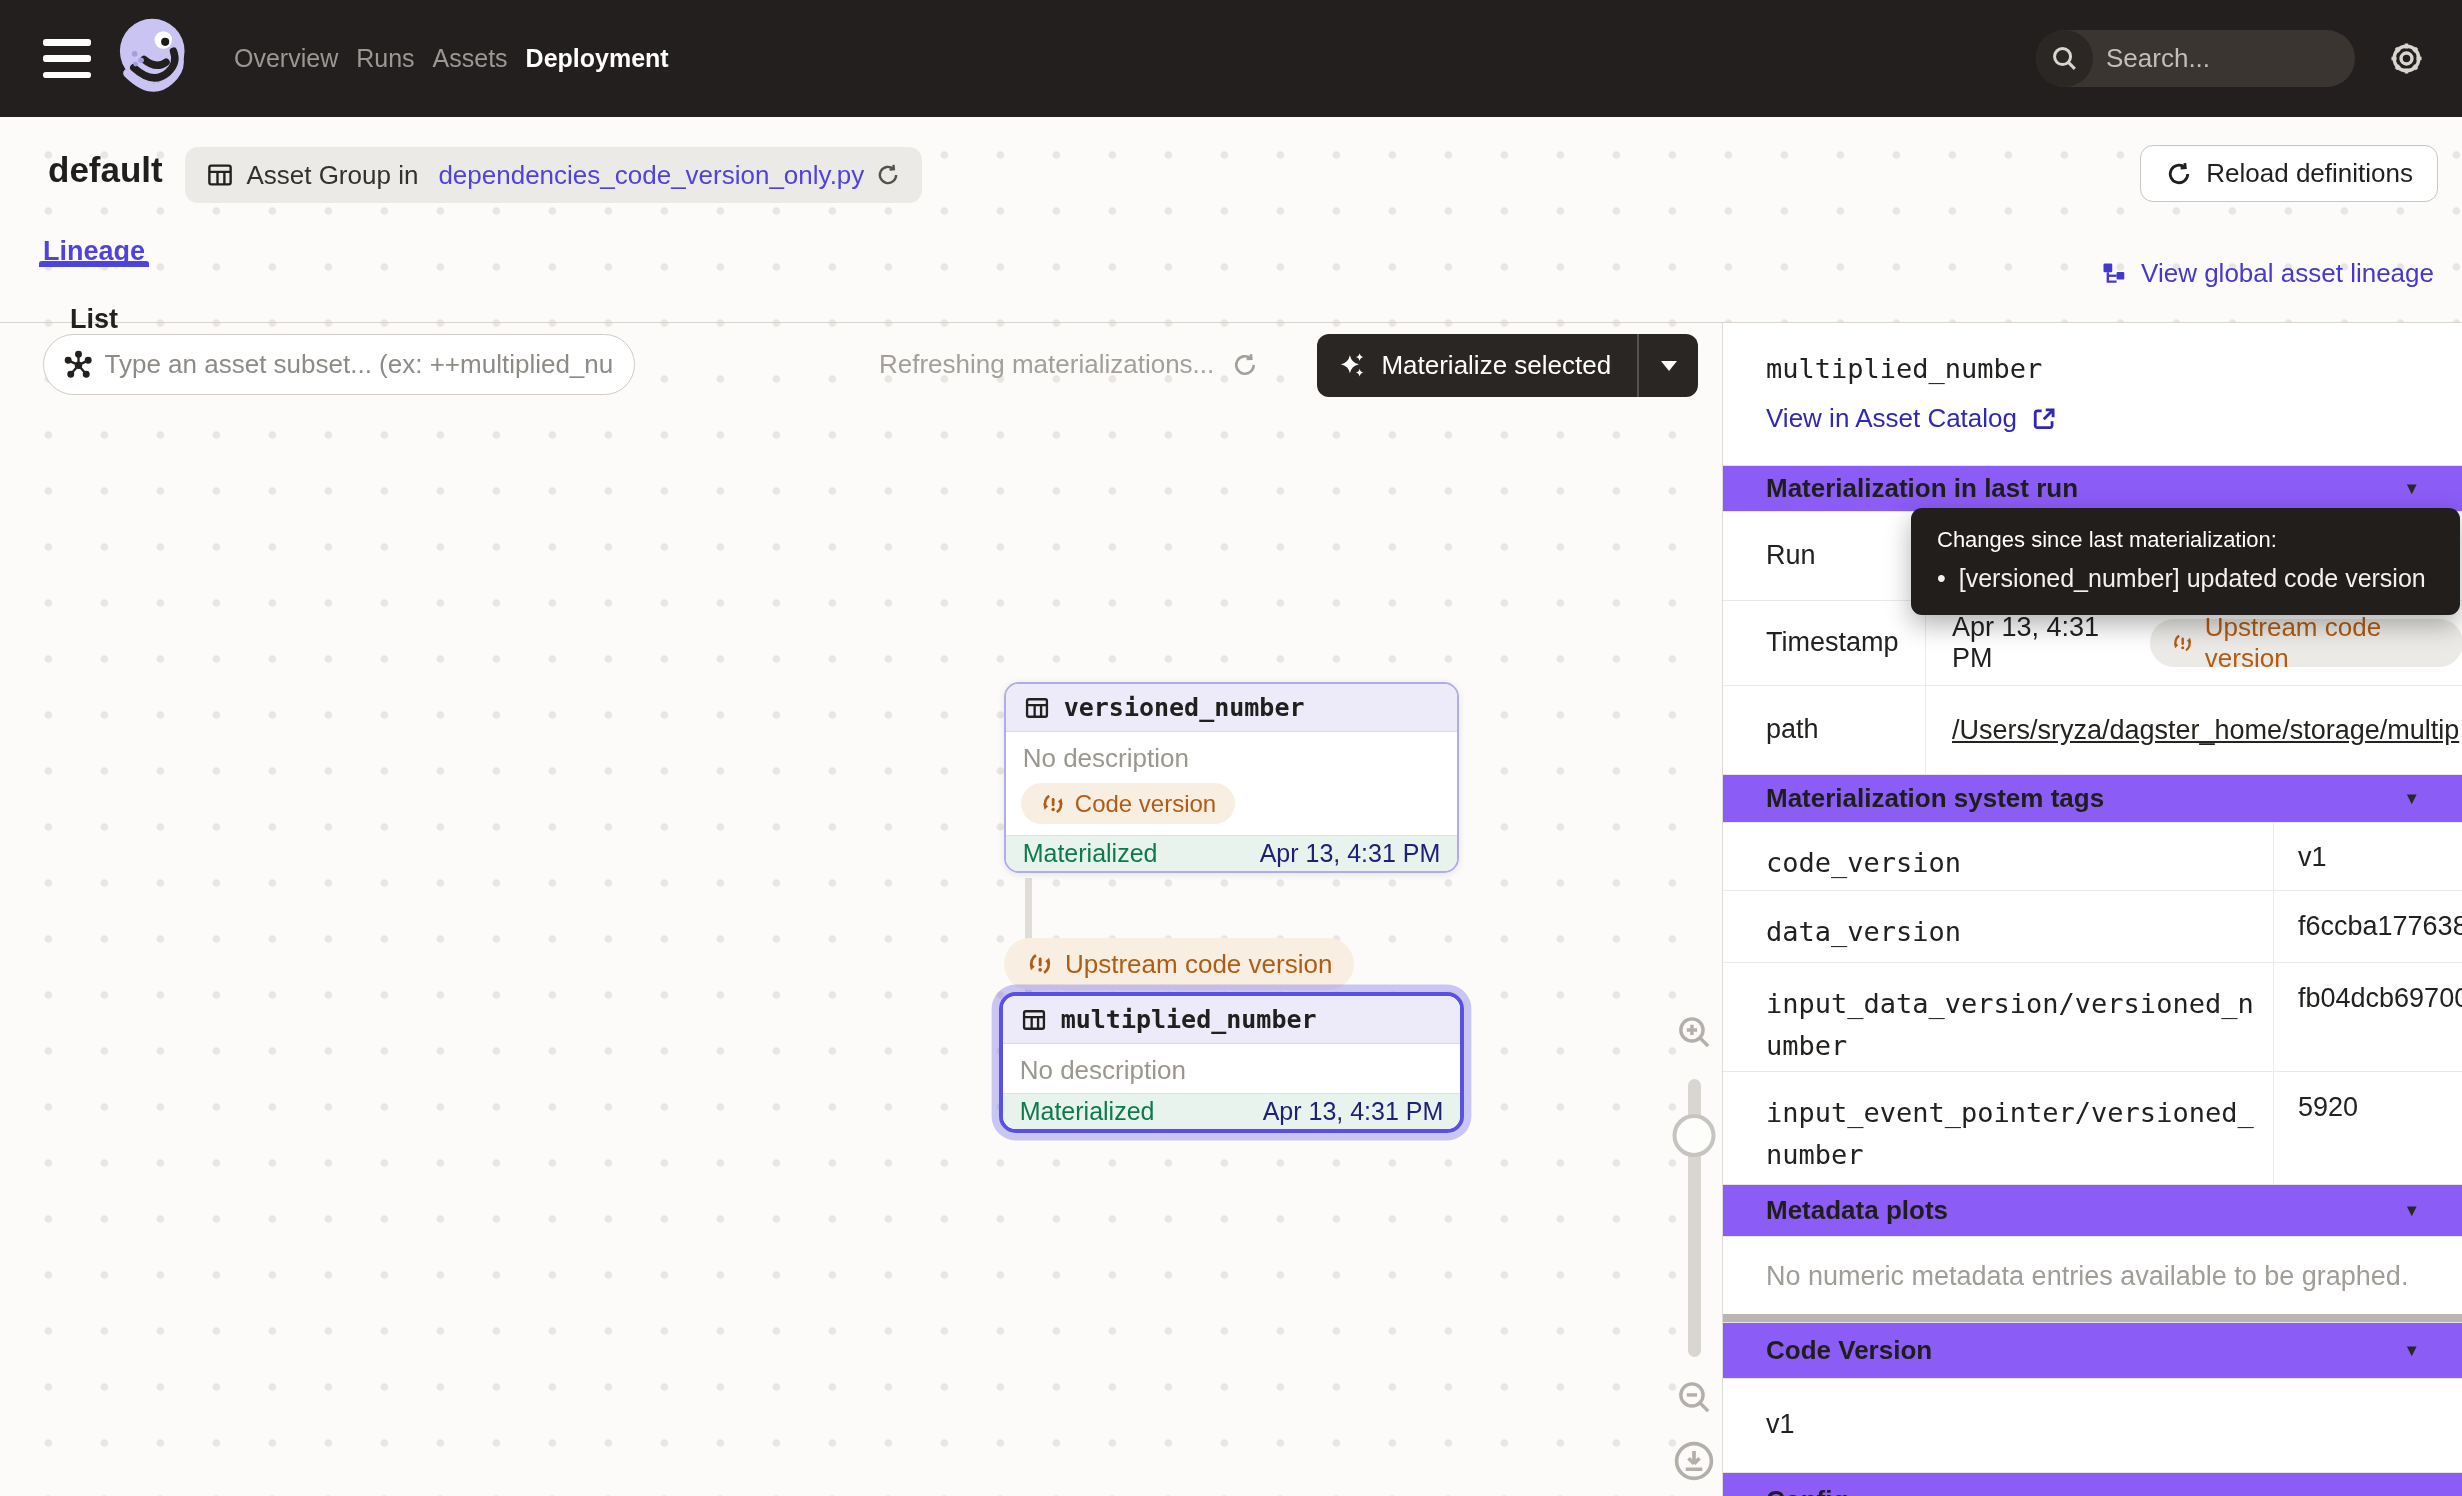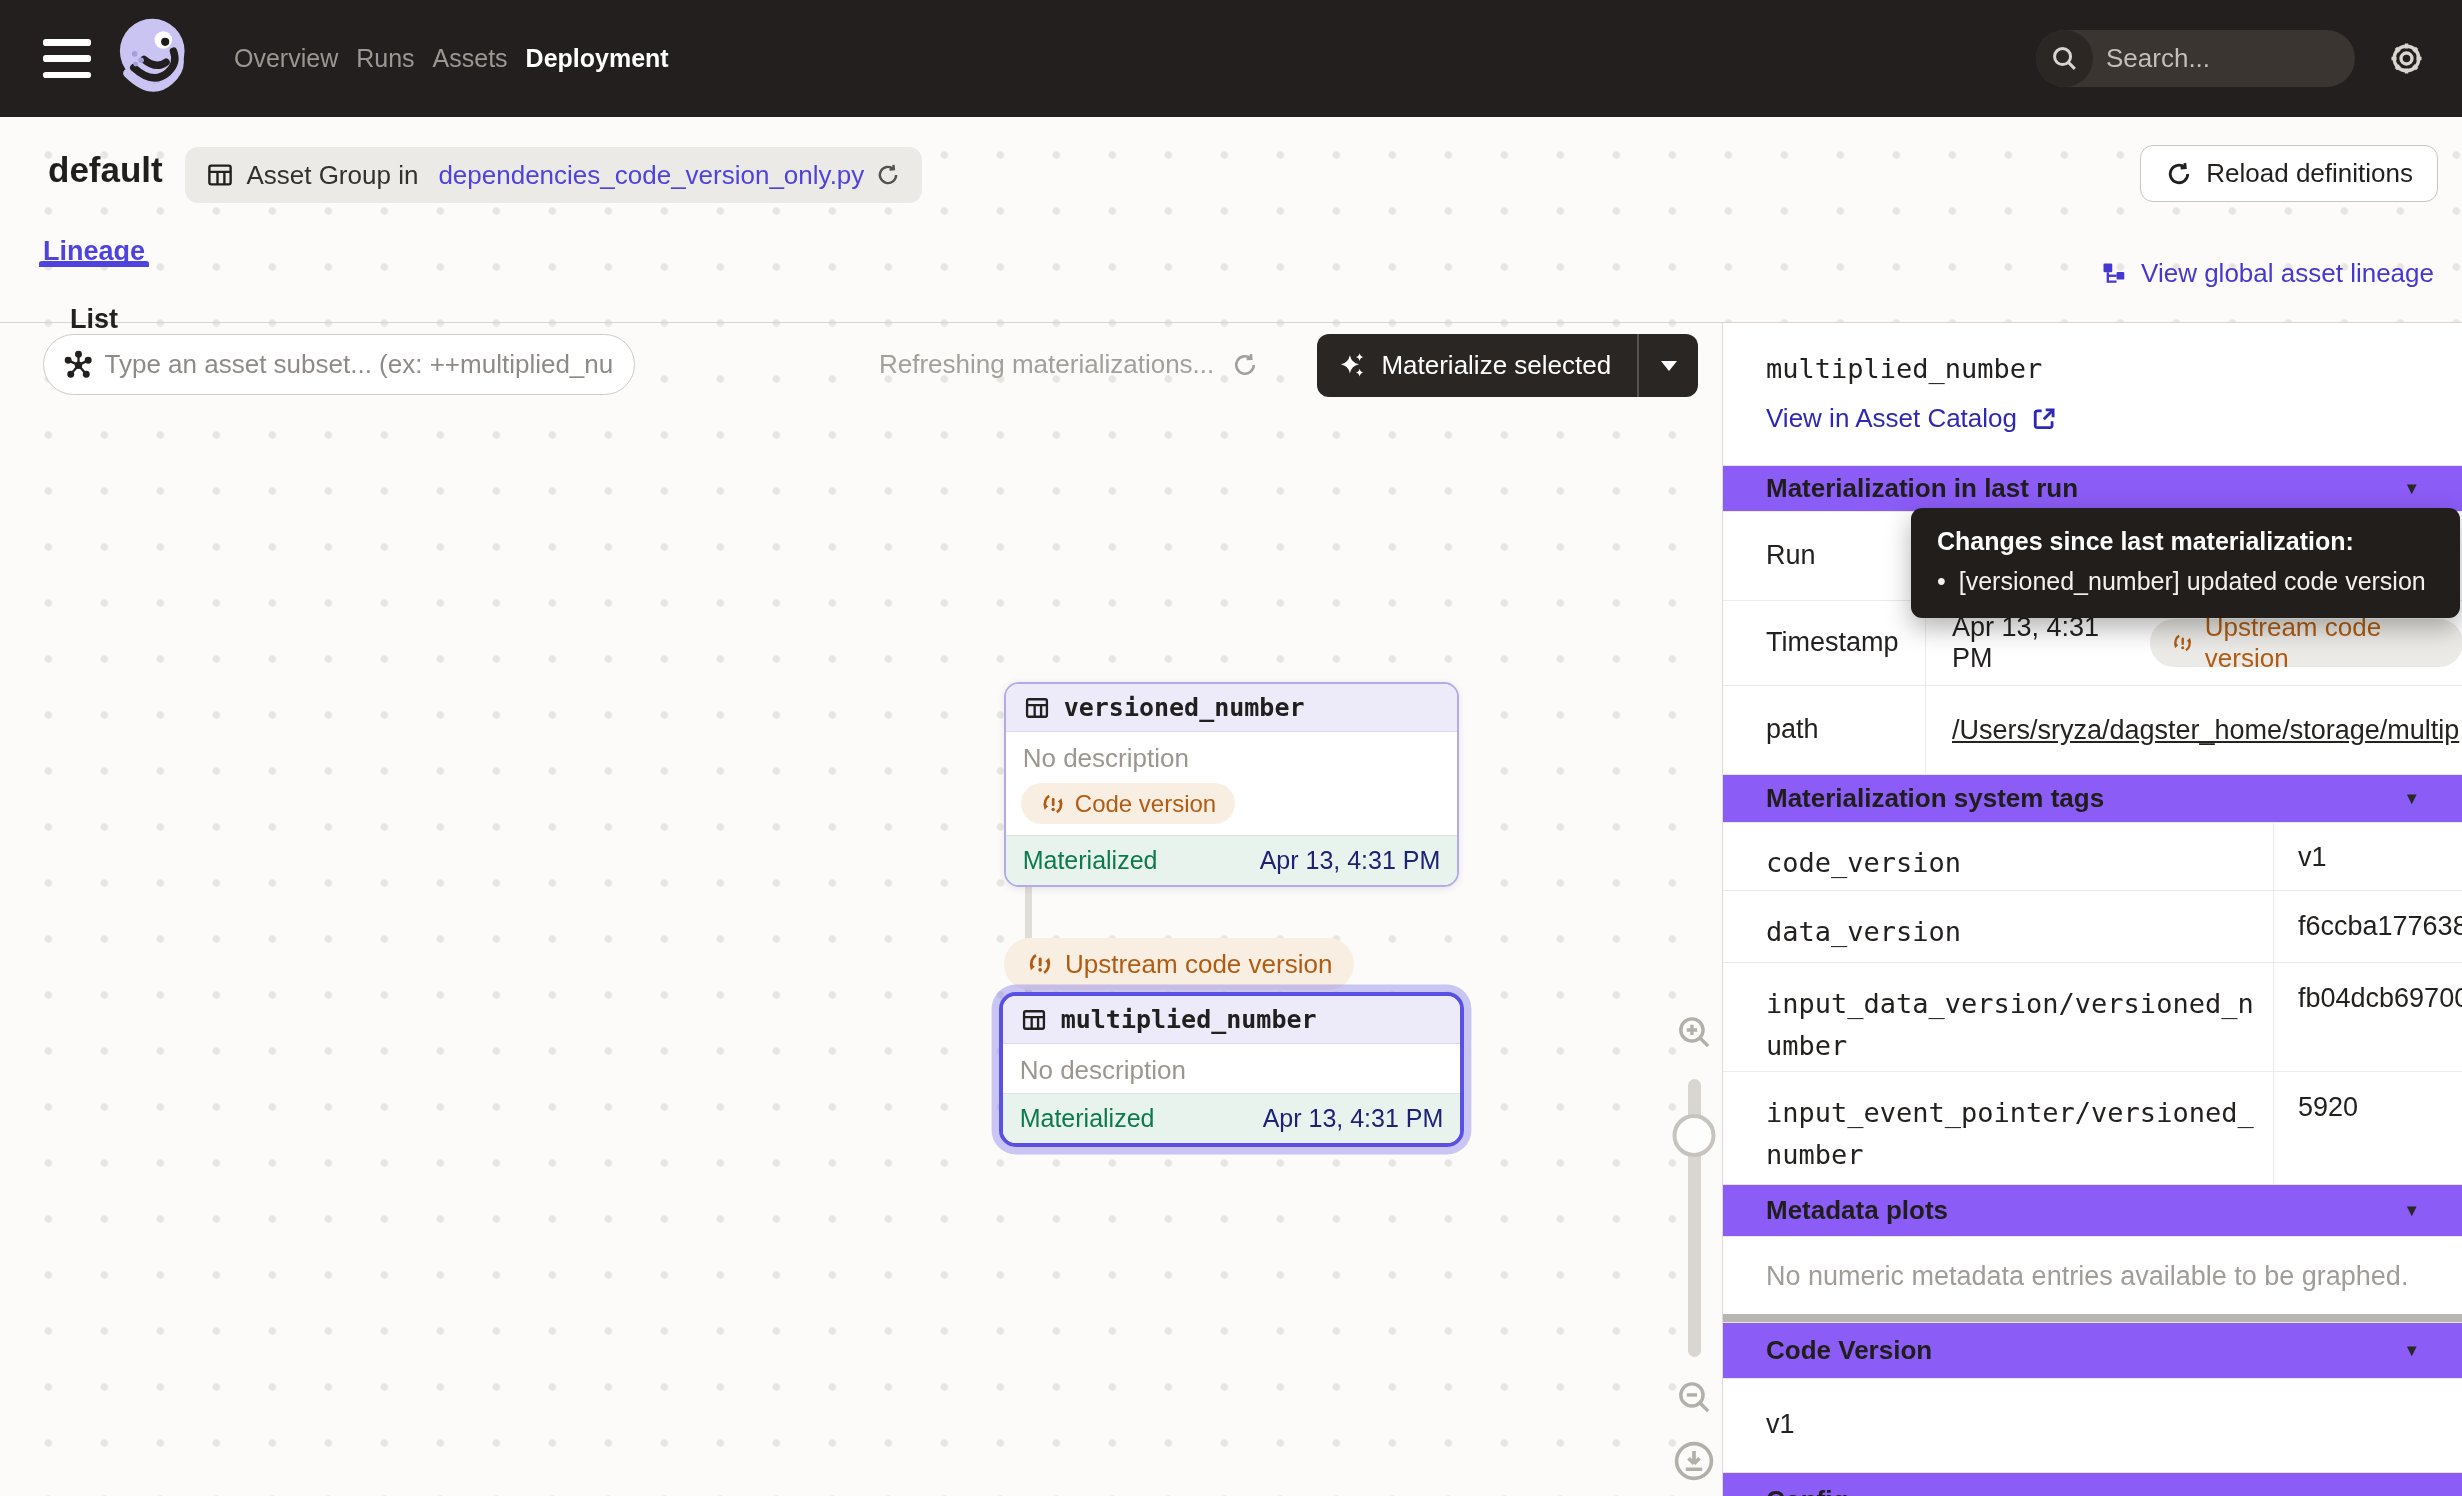--- a/index.html
+++ b/index.html
@@ -81,21 +81,21 @@
   .node { position:absolute; background:#fff; border-radius:15px; overflow:hidden;
           border:2.8px solid #b2aae9; box-shadow:0 1.9px 7.4px rgba(40,35,80,0.10); cursor:pointer; }
   .node.selected { border:4.6px solid #5a50e6; box-shadow:0 0 0 7.4px rgba(101,92,231,0.33); border-radius:16.7px; }
   .node-head { height:48px; background:#edebfa; border-bottom:1.9px solid #dcd8f1; display:flex;
                align-items:center; gap:13px; padding:0 16.7px; }
   .node-name { font-family:"DejaVu Sans Mono", monospace; font-size:25px; font-weight:700; color:#21201e; }
   .node-desc { font-size:26px; color:#9b978f; padding:11px 16.7px 7.4px; }
   .pill-warn { display:inline-flex; align-items:center; gap:9.3px; background:#f8eee1; color:#b15c12;
                font-size:24px; border-radius:20.4px; height:41px; padding:0 18.5px; }
   .node .pill-warn { margin:1.9px 0 11px 15px; }
-  .node-foot { height:50px; background:#e9f3ee; border-top:1.9px solid #d8e7de; display:flex;
+  .node-foot { height:36px; background:#e9f3ee; border-top:1.9px solid #d8e7de; display:flex;
                align-items:center; justify-content:space-between; padding:0 16.7px; }
   .status-ok { font-size:25px; color:#0d7a4e; font-weight:500; }
   .node-time { font-size:25px; color:#1e2276; }
   .edge-badge { position:absolute; left:1004px; top:938px; height:52px; display:inline-flex;
                 align-items:center; gap:11px; background:#f8eee1; color:#b15c12; font-size:26px;
                 border-radius:26px; padding:0 22px; }
 
   
   .zoomcol { position:absolute; left:1668px; top:689px; width:52px; display:flex; flex-direction:column;
              align-items:center; }
@@ -122,21 +122,21 @@
   .splitter { height:8.3px; background:#b9b5b0; }
   .empty-note { font-size:27px; color:#a09c97; padding:24px 43px; border-top:1.9px solid #eceae7; }
 
   .ts-badge { display:inline-flex; align-items:center; gap:11px; background:#eceae6; color:#b15c12;
               font-size:26px; border-radius:24px; height:48px; padding:0 20.4px; }
   .path-link { font-size:27px; color:#25231f; text-decoration:underline; white-space:nowrap; }
 
   
   .tooltip { position:absolute; left:1911px; top:508px; width:549px; background:#221e1b; border-radius:11px;
              padding:18.5px 26px 22px; box-shadow:0 9.3px 26px rgba(0,0,0,0.3); z-index:30; }
-  .tooltip .tt-title { color:#ffffff; font-size:25px; font-weight:700; }
+  .tooltip .tt-title { color:#ffffff; font-size:22px; font-weight:400; }
   .tooltip .tt-item { color:#f3f1ee; font-size:25px; margin-top:11px; display:flex; gap:13px; }
 
   svg { display:block; }
 </style>
 </head>
 <body>
 
 <div class="screen">
 
   <div class="topnav">

